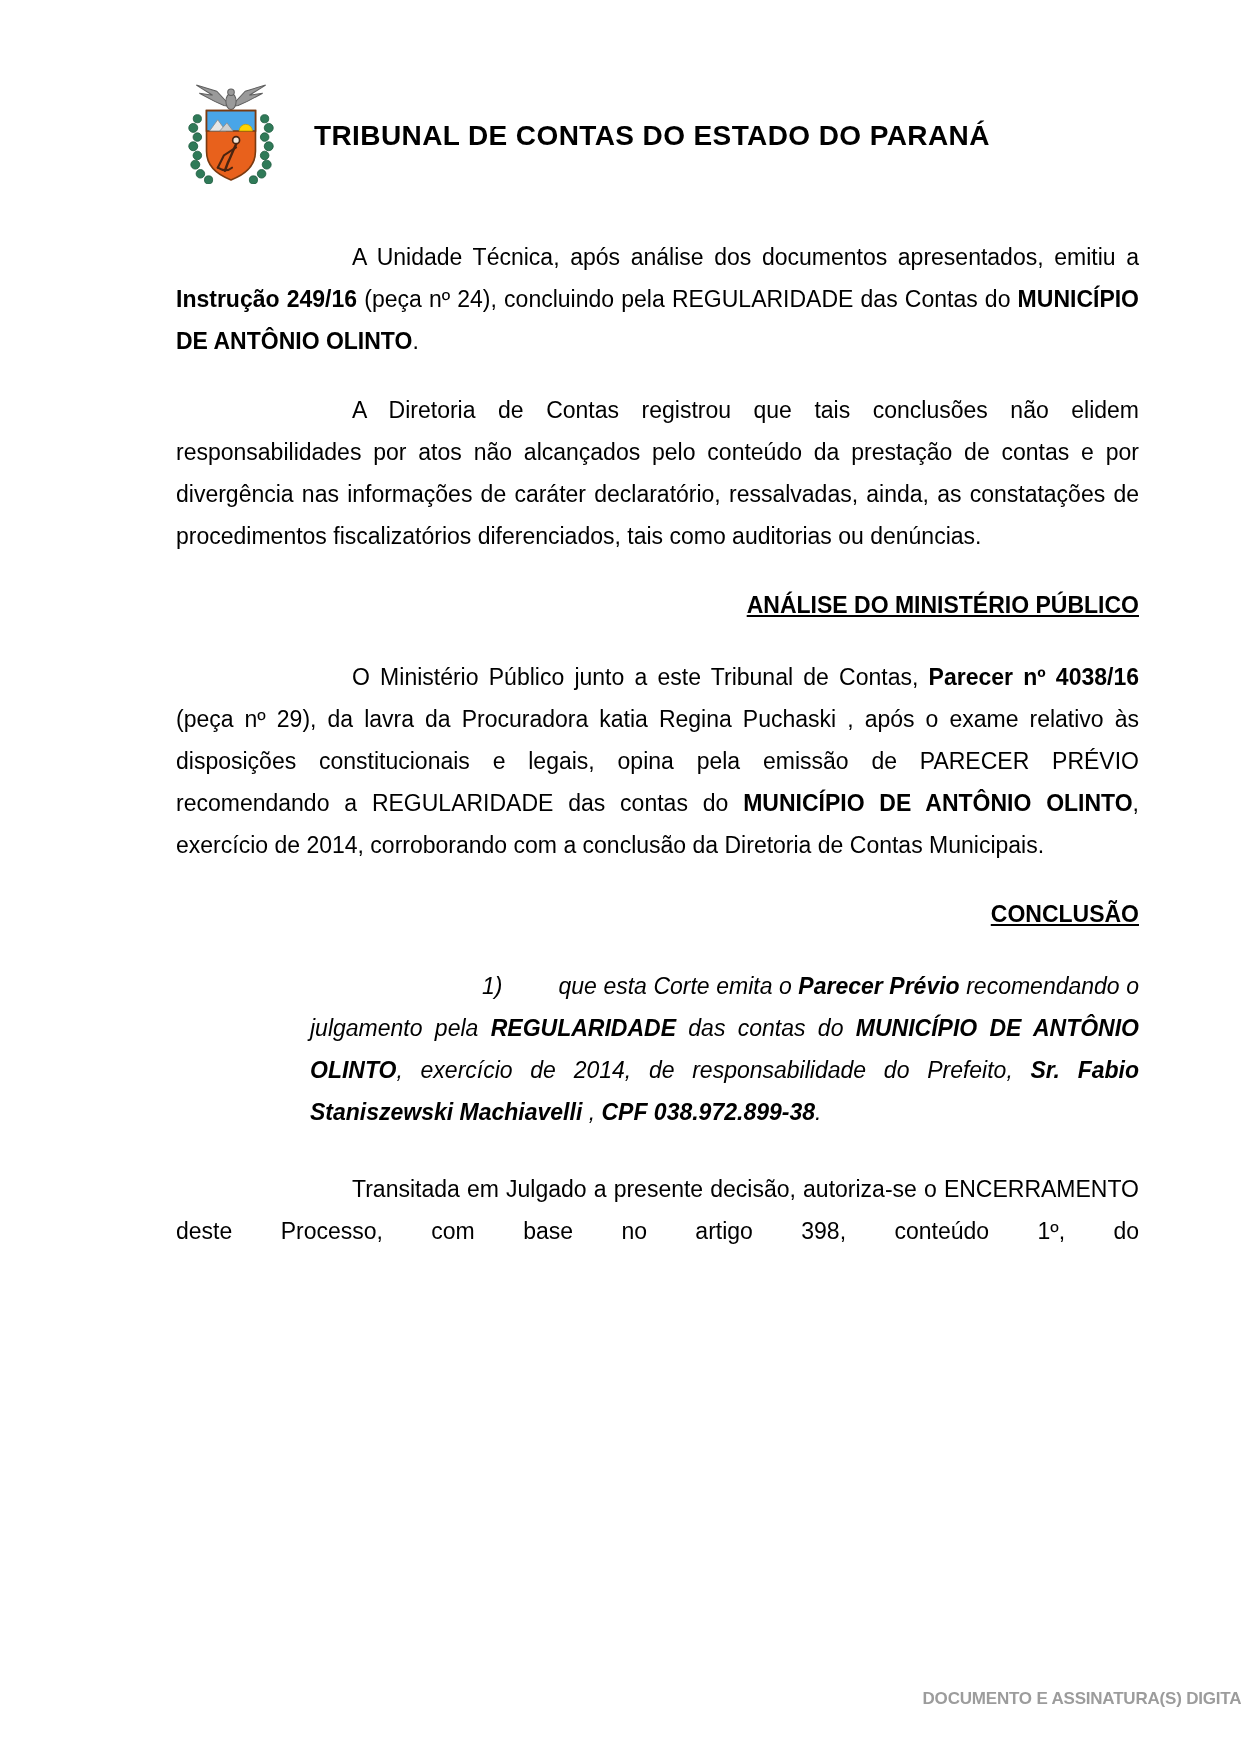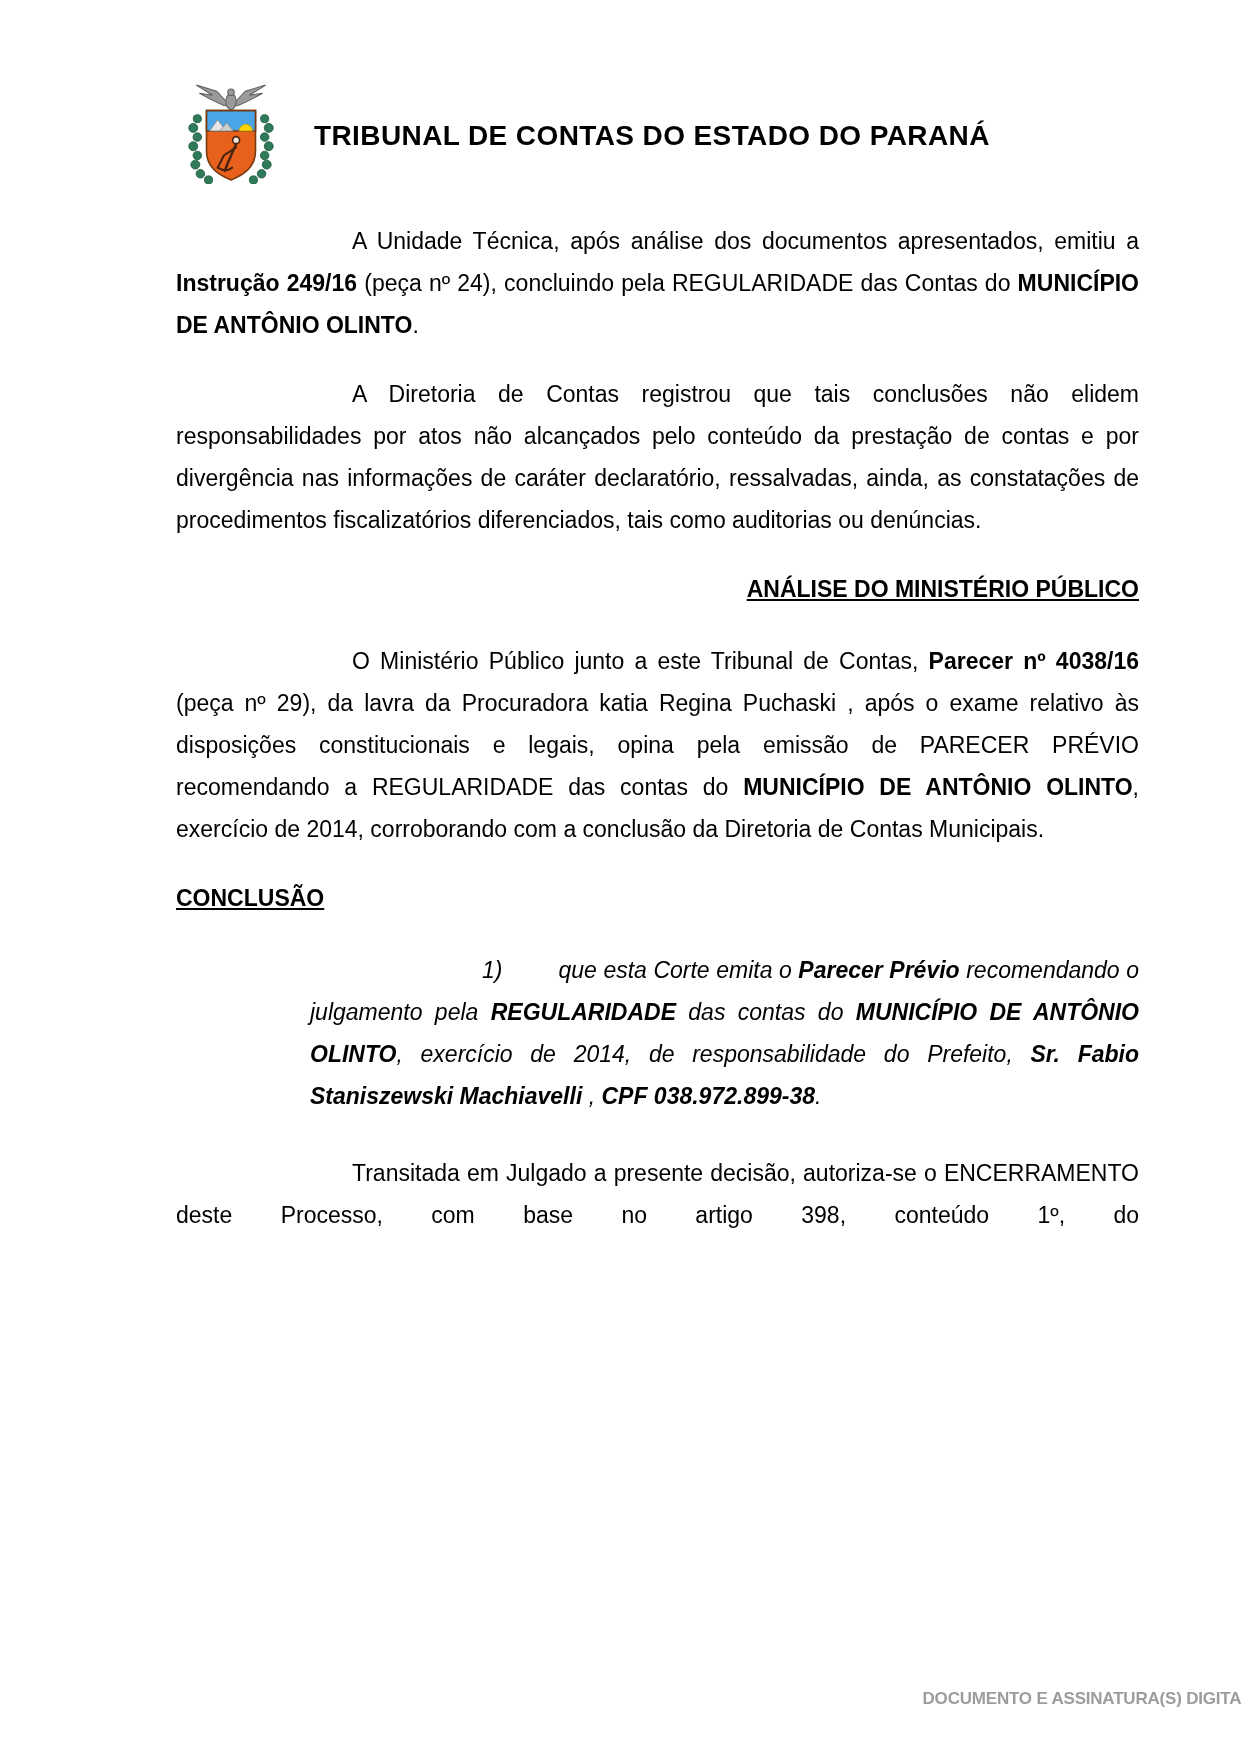--- a/index.html
+++ b/index.html
@@ -29,39 +29,39 @@
     font-size: 28px;
     font-weight: bold;
     letter-spacing: 0.4px;
     white-space: nowrap;
   }
 
   
   .content {
     position: absolute;
     left: 160px;
-    top: 220px;
+    top: 236px;
     width: 963px;
     font-size: 23px;
     line-height: 42px;
   }
   .content p { margin: 0 0 27px 0; }
   .body-par {
     text-align: justify;
     text-indent: 176px;
   }
   .last-justify { text-align-last: justify; }
   .section-heading {
     font-weight: bold;
     text-decoration: underline;
     margin: 26px 0 30px 0;
     line-height: 42px;
   }
   .h-left   { margin-left: 190px; text-align: right; }
-  .h-center { text-align: left; }
+  .h-center { text-align: right; }
   .list-par {
     text-align: justify;
     text-indent: 172px;
     margin: 25px 0 35px 134px !important;
     font-style: italic;
   }
   .tab { display: inline-block; width: 56px; }
   b { font-weight: bold; }
 
   

